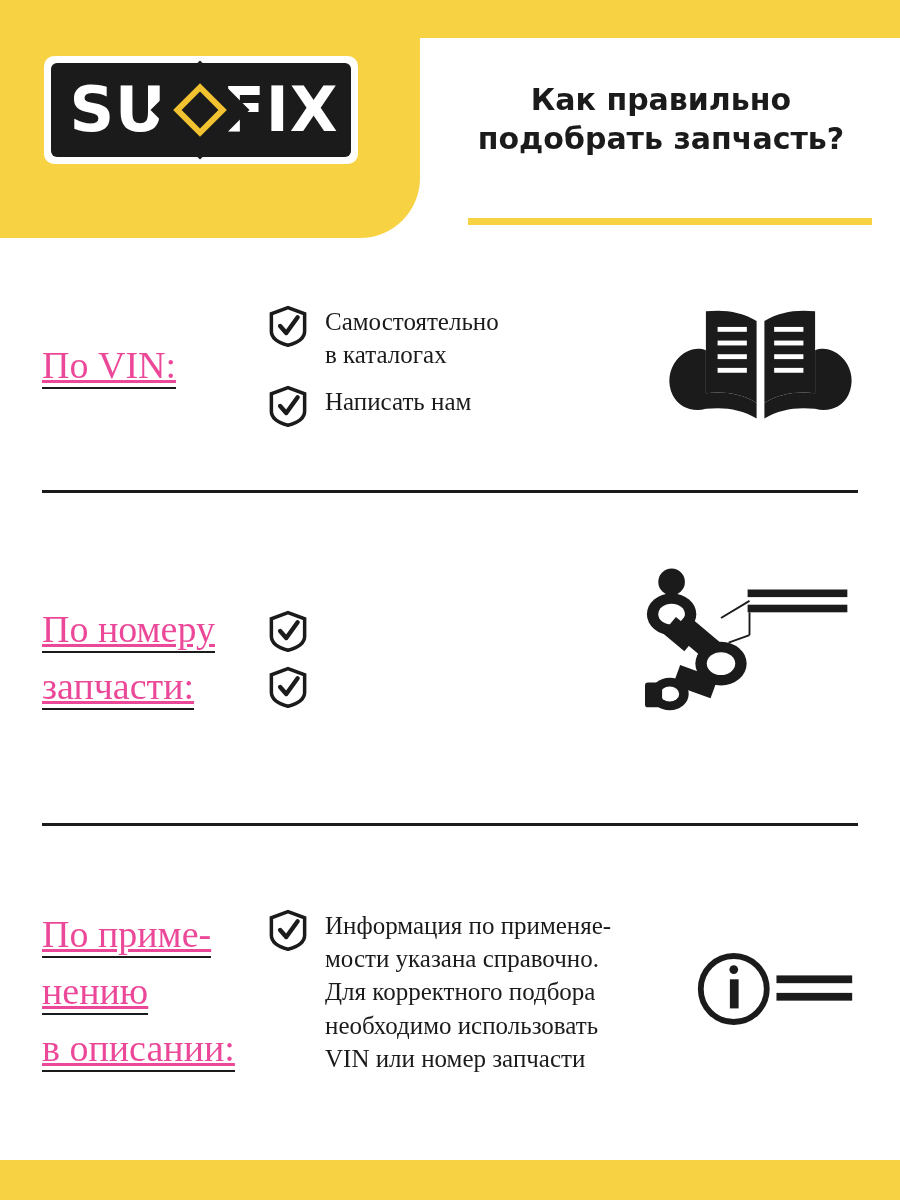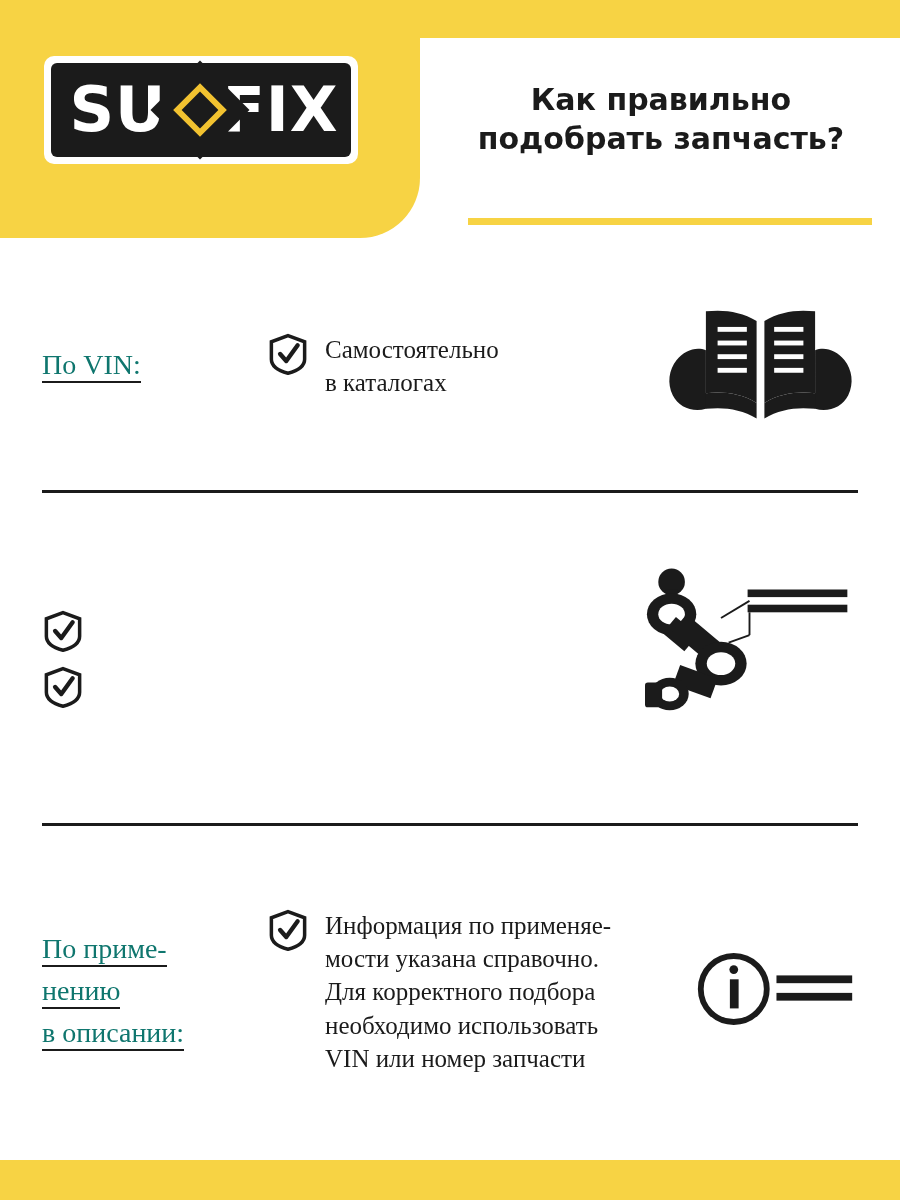--- a/index.html
+++ b/index.html
@@ -147,23 +147,24 @@
   .divider {
     height: 3px;
     background: #1b1b1b;
     margin: 0 42px;
   }
 
   .sec-label {
     width: 225px;
     flex: 0 0 225px;
     font-family: "Liberation Serif", serif;
-    font-size: 28px;
-    color: #0f766e;
+    font-size: 38px;
+    color: #ec4899;
     line-height: 1.5;
+    text-decoration: underline;
   }
   .sec-label span {
     border-bottom: 2px solid #1b1b1b;
     display: inline;
     padding-bottom: 1px;
   }
 
   .sec-items {
     flex: 1 1 auto;
     display: flex;
@@ -240,20 +241,29 @@
     <div class="sec-items">
       <div class="item">
         <span class="check-icon">
           <svg viewBox="0 0 48 48" width="42" height="42">
             <path d="M24 3 L43 10 L43 30 Q43 41 24 46 Q5 41 5 30 L5 10 Z" fill="none" stroke="#1b1b1b" stroke-width="4"></path>
             <path d="M15 24 L22 32 L35 14" fill="none" stroke="#1b1b1b" stroke-width="5" stroke-linecap="round" stroke-linejoin="round"></path>
           </svg>
         </span>
         <div class="item-text" style="white-space: pre-line;">Самостоятельно
 в каталогах</div>
+      </div>
+      <div class="item">
+        <span class="check-icon">
+          <svg viewBox="0 0 48 48" width="42" height="42">
+            <path d="M24 3 L43 10 L43 30 Q43 41 24 46 Q5 41 5 30 L5 10 Z" fill="none" stroke="#1b1b1b" stroke-width="4"></path>
+            <path d="M15 24 L22 32 L35 14" fill="none" stroke="#1b1b1b" stroke-width="5" stroke-linecap="round" stroke-linejoin="round"></path>
+          </svg>
+        </span>
+        <div class="item-text">Написать нам</div>
       </div>
     </div>
     <div class="sec-art">
       <span>
         <svg viewBox="0 0 200 130" width="195" height="128">
 
           <path d="M96 22 C80 12 62 10 44 12 L44 96 C62 94 80 96 96 106 Z" fill="#1b1b1b"></path>
 
           <path d="M104 22 C120 12 138 10 156 12 L156 96 C138 94 120 96 104 106 Z" fill="#1b1b1b"></path>
 
@@ -273,20 +283,22 @@
           <path d="M96 106 C80 96 62 94 44 96 L44 112 C62 110 80 112 96 122 Z" fill="#1b1b1b"></path>
           <path d="M104 106 C120 96 138 94 156 96 L156 112 C138 110 120 112 104 122 Z" fill="#1b1b1b"></path>
         </svg>
       </span>
     </div>
   </div>
 
   <div class="divider"></div>
 
   <div class="section" id="section-part">
+    <div class="sec-label"><span style="white-space: pre-line;">По номеру
+запчасти:</span></div>
     <div class="sec-items">
       <div class="item">
         <span class="check-icon">
           <svg viewBox="0 0 48 48" width="42" height="42">
             <path d="M24 3 L43 10 L43 30 Q43 41 24 46 Q5 41 5 30 L5 10 Z" fill="none" stroke="#1b1b1b" stroke-width="4"></path>
             <path d="M15 24 L22 32 L35 14" fill="none" stroke="#1b1b1b" stroke-width="5" stroke-linecap="round" stroke-linejoin="round"></path>
           </svg>
         </span>
       </div>
       <div class="item">

